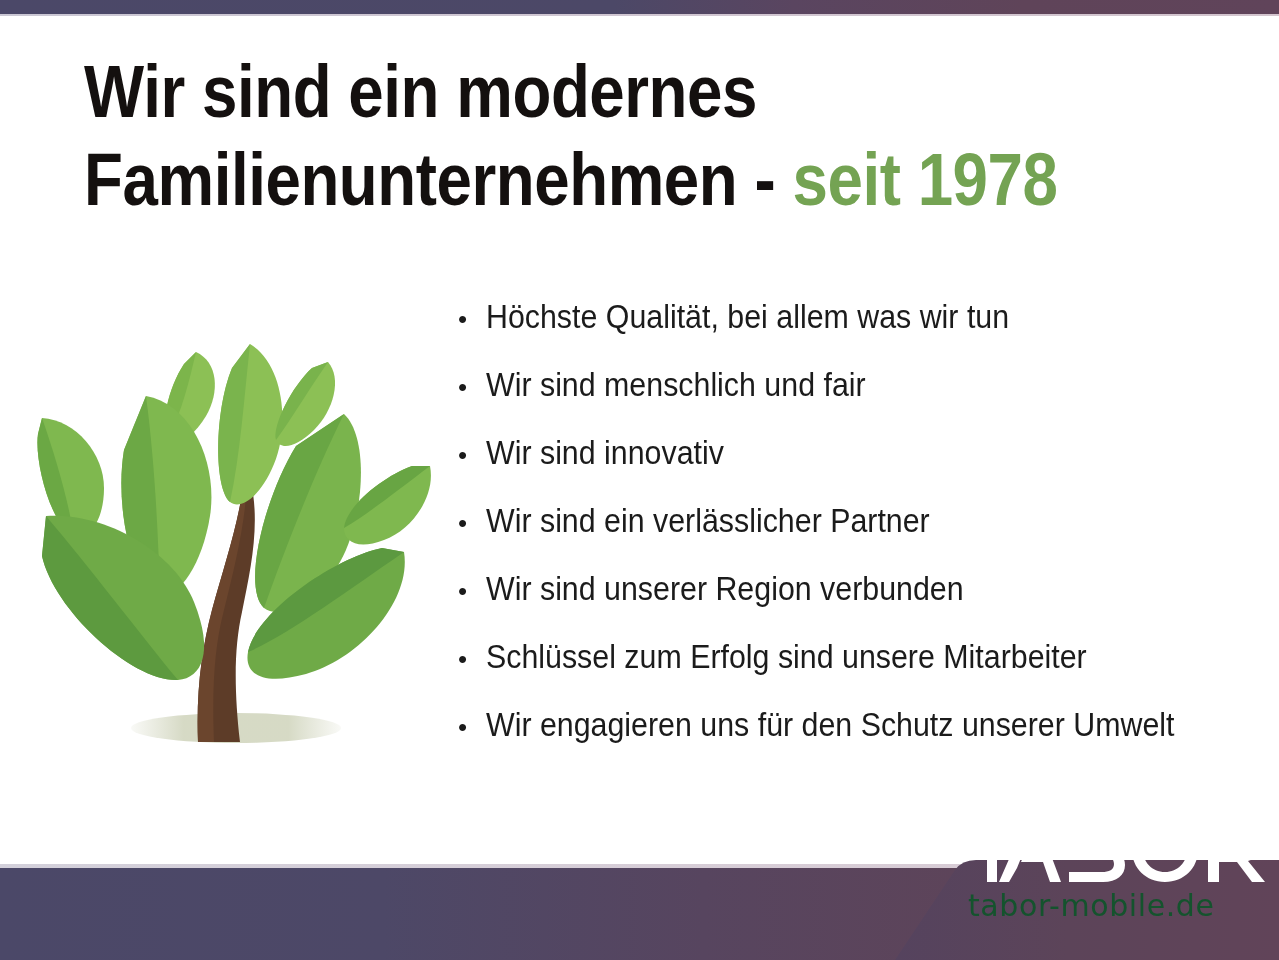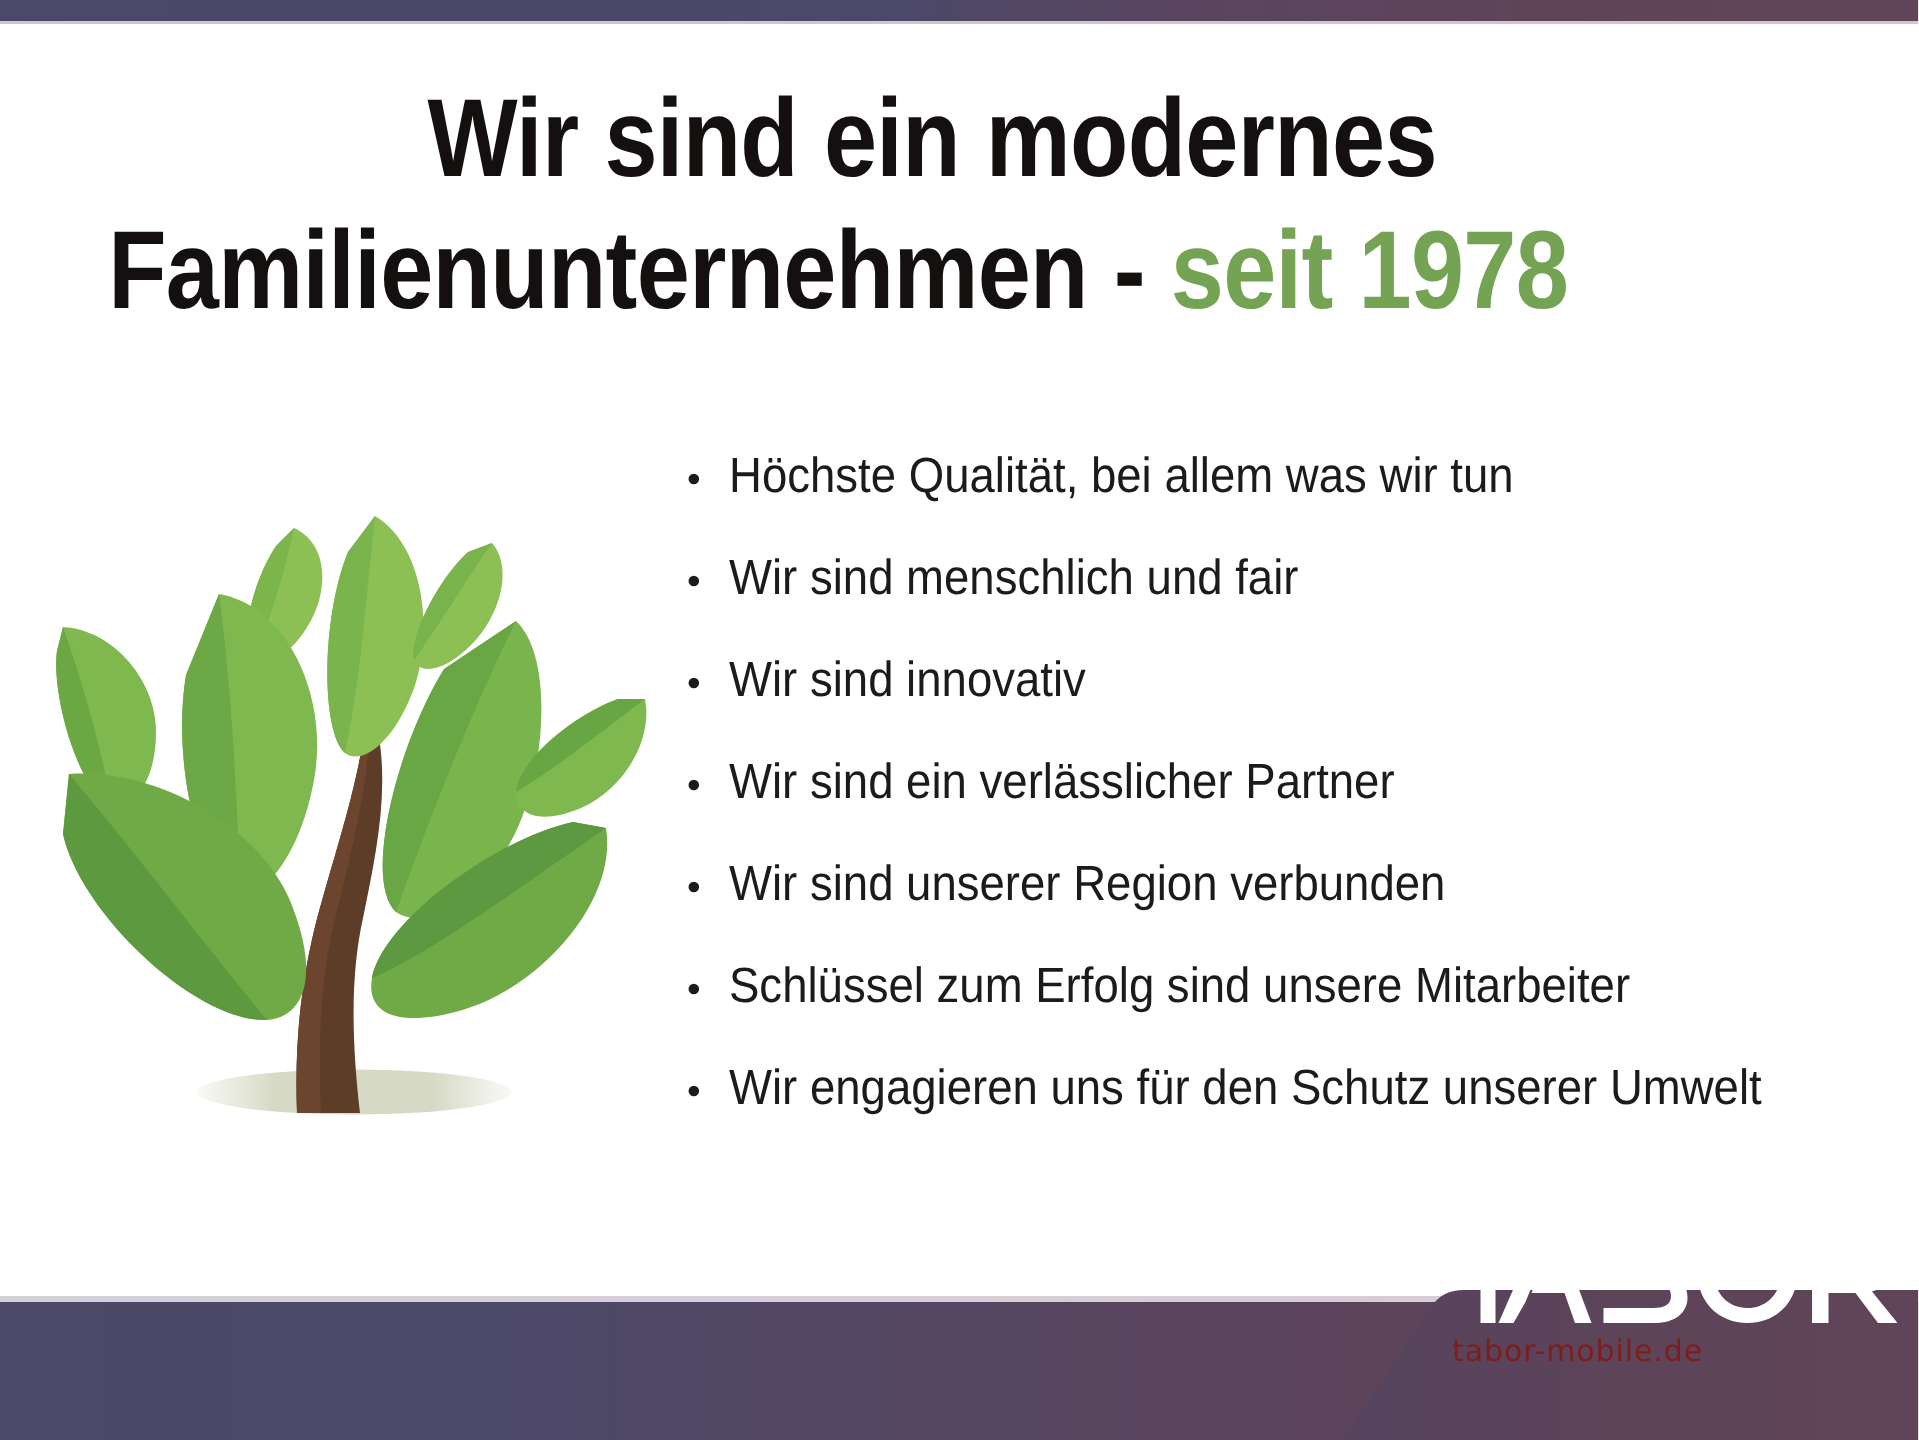--- a/index.html
+++ b/index.html
@@ -34,24 +34,24 @@
     top: 14px;
     width: 1279px;
     height: 2px;
     background: linear-gradient(to right, #b9b5c6 0%, #c2b3c2 60%, #c4b1bd 100%);
     opacity: .75;
   }
 
   
   .title-block {
     position: absolute;
-    left: 0;
+    left: 12px;
     top: 48px;
     width: 1030px;
-    text-align: right;
+    text-align: left;
   }
   .title-line {
     font-family: "Liberation Sans Narrow", "Liberation Sans", sans-serif;
     font-weight: bold;
     font-size: 74px;
     line-height: 88px;
     letter-spacing: -0.5px;
     color: #14100f;
     transform: scaleX(0.86);
     white-space: nowrap;
@@ -143,23 +143,23 @@
     top: 12px;
     width: 300px;
     height: 66px;
   }
   .logo-tagline {
     position: absolute;
     left: 88px;
     top: 84px;
     width: 300px;
     font-family: "DejaVu Sans", sans-serif;
-    font-size: 20px;
+    font-size: 30px;
     letter-spacing: 0.6px;
-    color: #7f1d1d;
+    color: #14532d;
     text-align: left;
     white-space: nowrap;
   }
 </style>
 </head>
 <body>
 
 <div class="slide">
 
   <div class="top-bar"></div>

